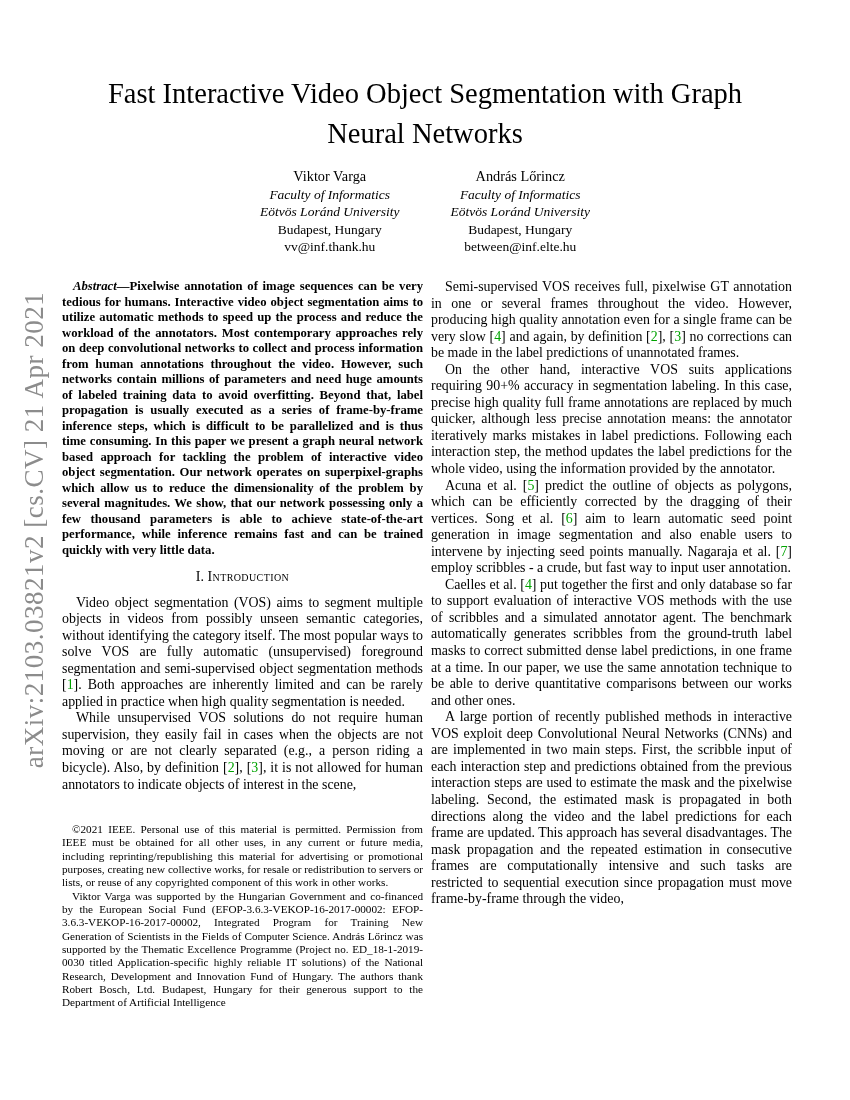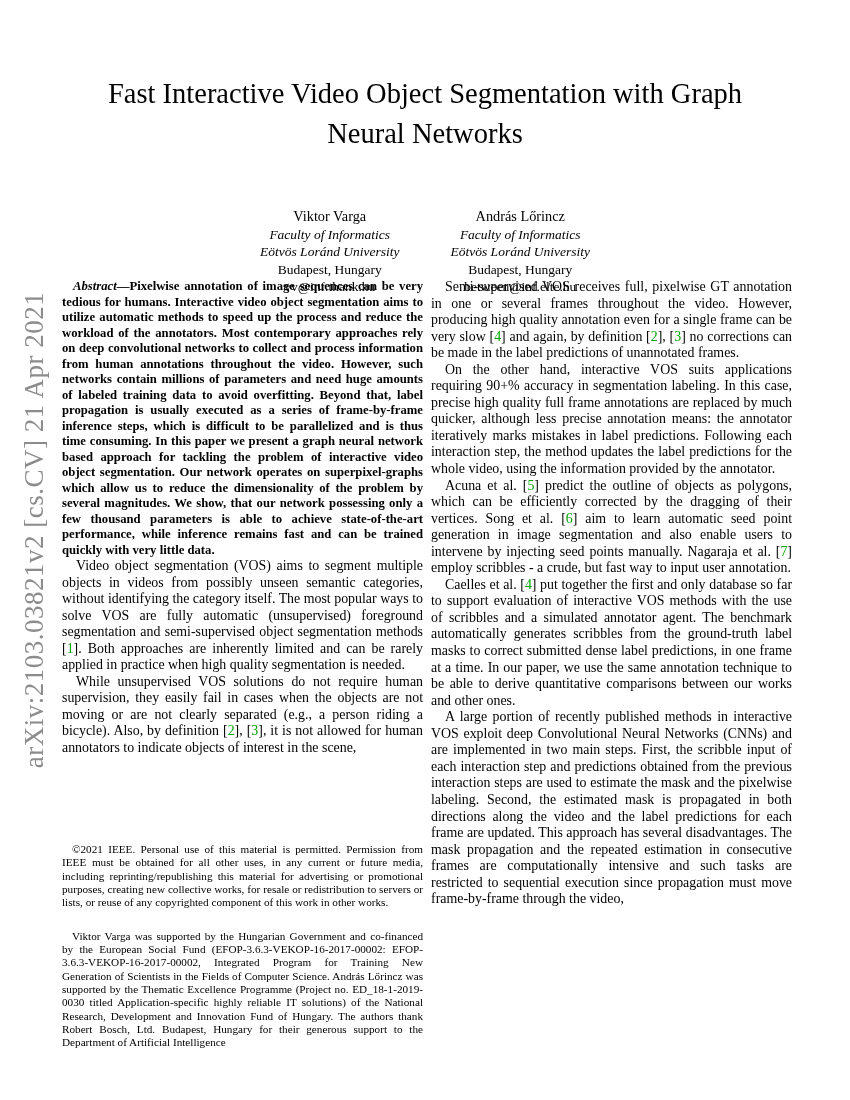--- a/index.html
+++ b/index.html
@@ -21,21 +21,21 @@
   
   .paper-title {
     position:absolute; top:70px; left:80px; right:80px;
     margin:4px auto; width:690px; text-align:center;
     font-size:28.5px; font-weight:400; line-height:40px;
   }
 
   
   .authors {
     position:absolute; top:168px; left:60px; width:730px;
-    display:flex; justify-content:center; gap:51px;margin-top:40px;
+    display:flex; justify-content:center; gap:51px;
   }
   .author { text-align:center; font-size:13.5px; line-height:17.5px; }
   .author .name { font-size:14.3px; }
   .author .affil { font-style:italic; }
 
   
   .col { position:absolute; top:279px; width:361px; text-align:justify;
          font-size:13.9px; line-height:16.55px; }
   .col-left  { left:62px; }
   .col-right { left:431px; }
@@ -54,21 +54,21 @@
 
   .para { text-indent:14px; }
   .para.noindent { text-indent:0; }
 
   .cite { color:#00a300; }
 
   .footnotes {
     position:absolute; left:62px; top:823px; width:361px;
     font-size:11.2px; line-height:13.35px; text-align:justify;
   }
-  .footnotes .fpara { text-indent:10px;margin-top:20px; }
+  .footnotes .fpara { text-indent:10px; }
 </style>
 </head>
 <body>
 
 <div class="page">
 
   <div class="watermark">arXiv:2103.03821v2 [cs.CV] 21 Apr 2021</div>
 
   <h1 class="paper-title">Fast Interactive Video Object Segmentation with Graph Neural Networks</h1>
 
@@ -85,20 +85,21 @@
       <div class="affil">Faculty of Informatics</div>
       <div class="affil">Eötvös Loránd University</div>
       <div>Budapest, Hungary</div>
       <div>between@inf.elte.hu</div>
     </div>
   </div>
 
   <div class="col col-left">
     <p class="abstract"><span class="abstract-label">Abstract</span><span>—Pixelwise annotation of image sequences can be very tedious for humans. Interactive video object segmentation aims to utilize automatic methods to speed up the process and reduce the workload of the annotators. Most contemporary approaches rely on deep convolutional networks to collect and process information from human annotations throughout the video. However, such networks contain millions of parameters and need huge amounts of labeled training data to avoid overfitting. Beyond that, label propagation is usually executed as a series of frame-by-frame inference steps, which is difficult to be parallelized and is thus time consuming. In this paper we present a graph neural network based approach for tackling the problem of interactive video object segmentation. Our network operates on superpixel-graphs which allow us to reduce the dimensionality of the problem by several magnitudes. We show, that our network possessing only a few thousand parameters is able to achieve state-of-the-art performance, while inference remains fast and can be trained quickly with very little data.</span></p>
 
+    <h2 class="section-heading"><span>I.</span>&nbsp;<span class="sc">Introduction</span></h2>
 
     <p class="para">Video object segmentation (VOS) aims to segment multiple objects in videos from possibly unseen semantic categories, without identifying the category itself. The most popular ways to solve VOS are fully automatic (unsupervised) foreground segmentation and semi-supervised object segmentation methods [<span class="cite">1</span>]. Both approaches are inherently limited and can be rarely applied in practice when high quality segmentation is needed.</p>
     <p class="para">While unsupervised VOS solutions do not require human supervision, they easily fail in cases when the objects are not moving or are not clearly separated (e.g., a person riding a bicycle). Also, by definition [<span class="cite">2</span>], [<span class="cite">3</span>], it is not allowed for human annotators to indicate objects of interest in the scene,</p>
   </div>
 
   <div class="footnotes">
     <p class="fpara">©2021 IEEE. Personal use of this material is permitted. Permission from IEEE must be obtained for all other uses, in any current or future media, including reprinting/republishing this material for advertising or promotional purposes, creating new collective works, for resale or redistribution to servers or lists, or reuse of any copyrighted component of this work in other works.</p>
     <p class="fpara">Viktor Varga was supported by the Hungarian Government and co-financed by the European Social Fund (EFOP-3.6.3-VEKOP-16-2017-00002: EFOP-3.6.3-VEKOP-16-2017-00002, Integrated Program for Training New Generation of Scientists in the Fields of Computer Science. András Lőrincz was supported by the Thematic Excellence Programme (Project no. ED_18-1-2019-0030 titled Application-specific highly reliable IT solutions) of the National Research, Development and Innovation Fund of Hungary. The authors thank Robert Bosch, Ltd. Budapest, Hungary for their generous support to the Department of Artificial Intelligence</p>
   </div>
 

